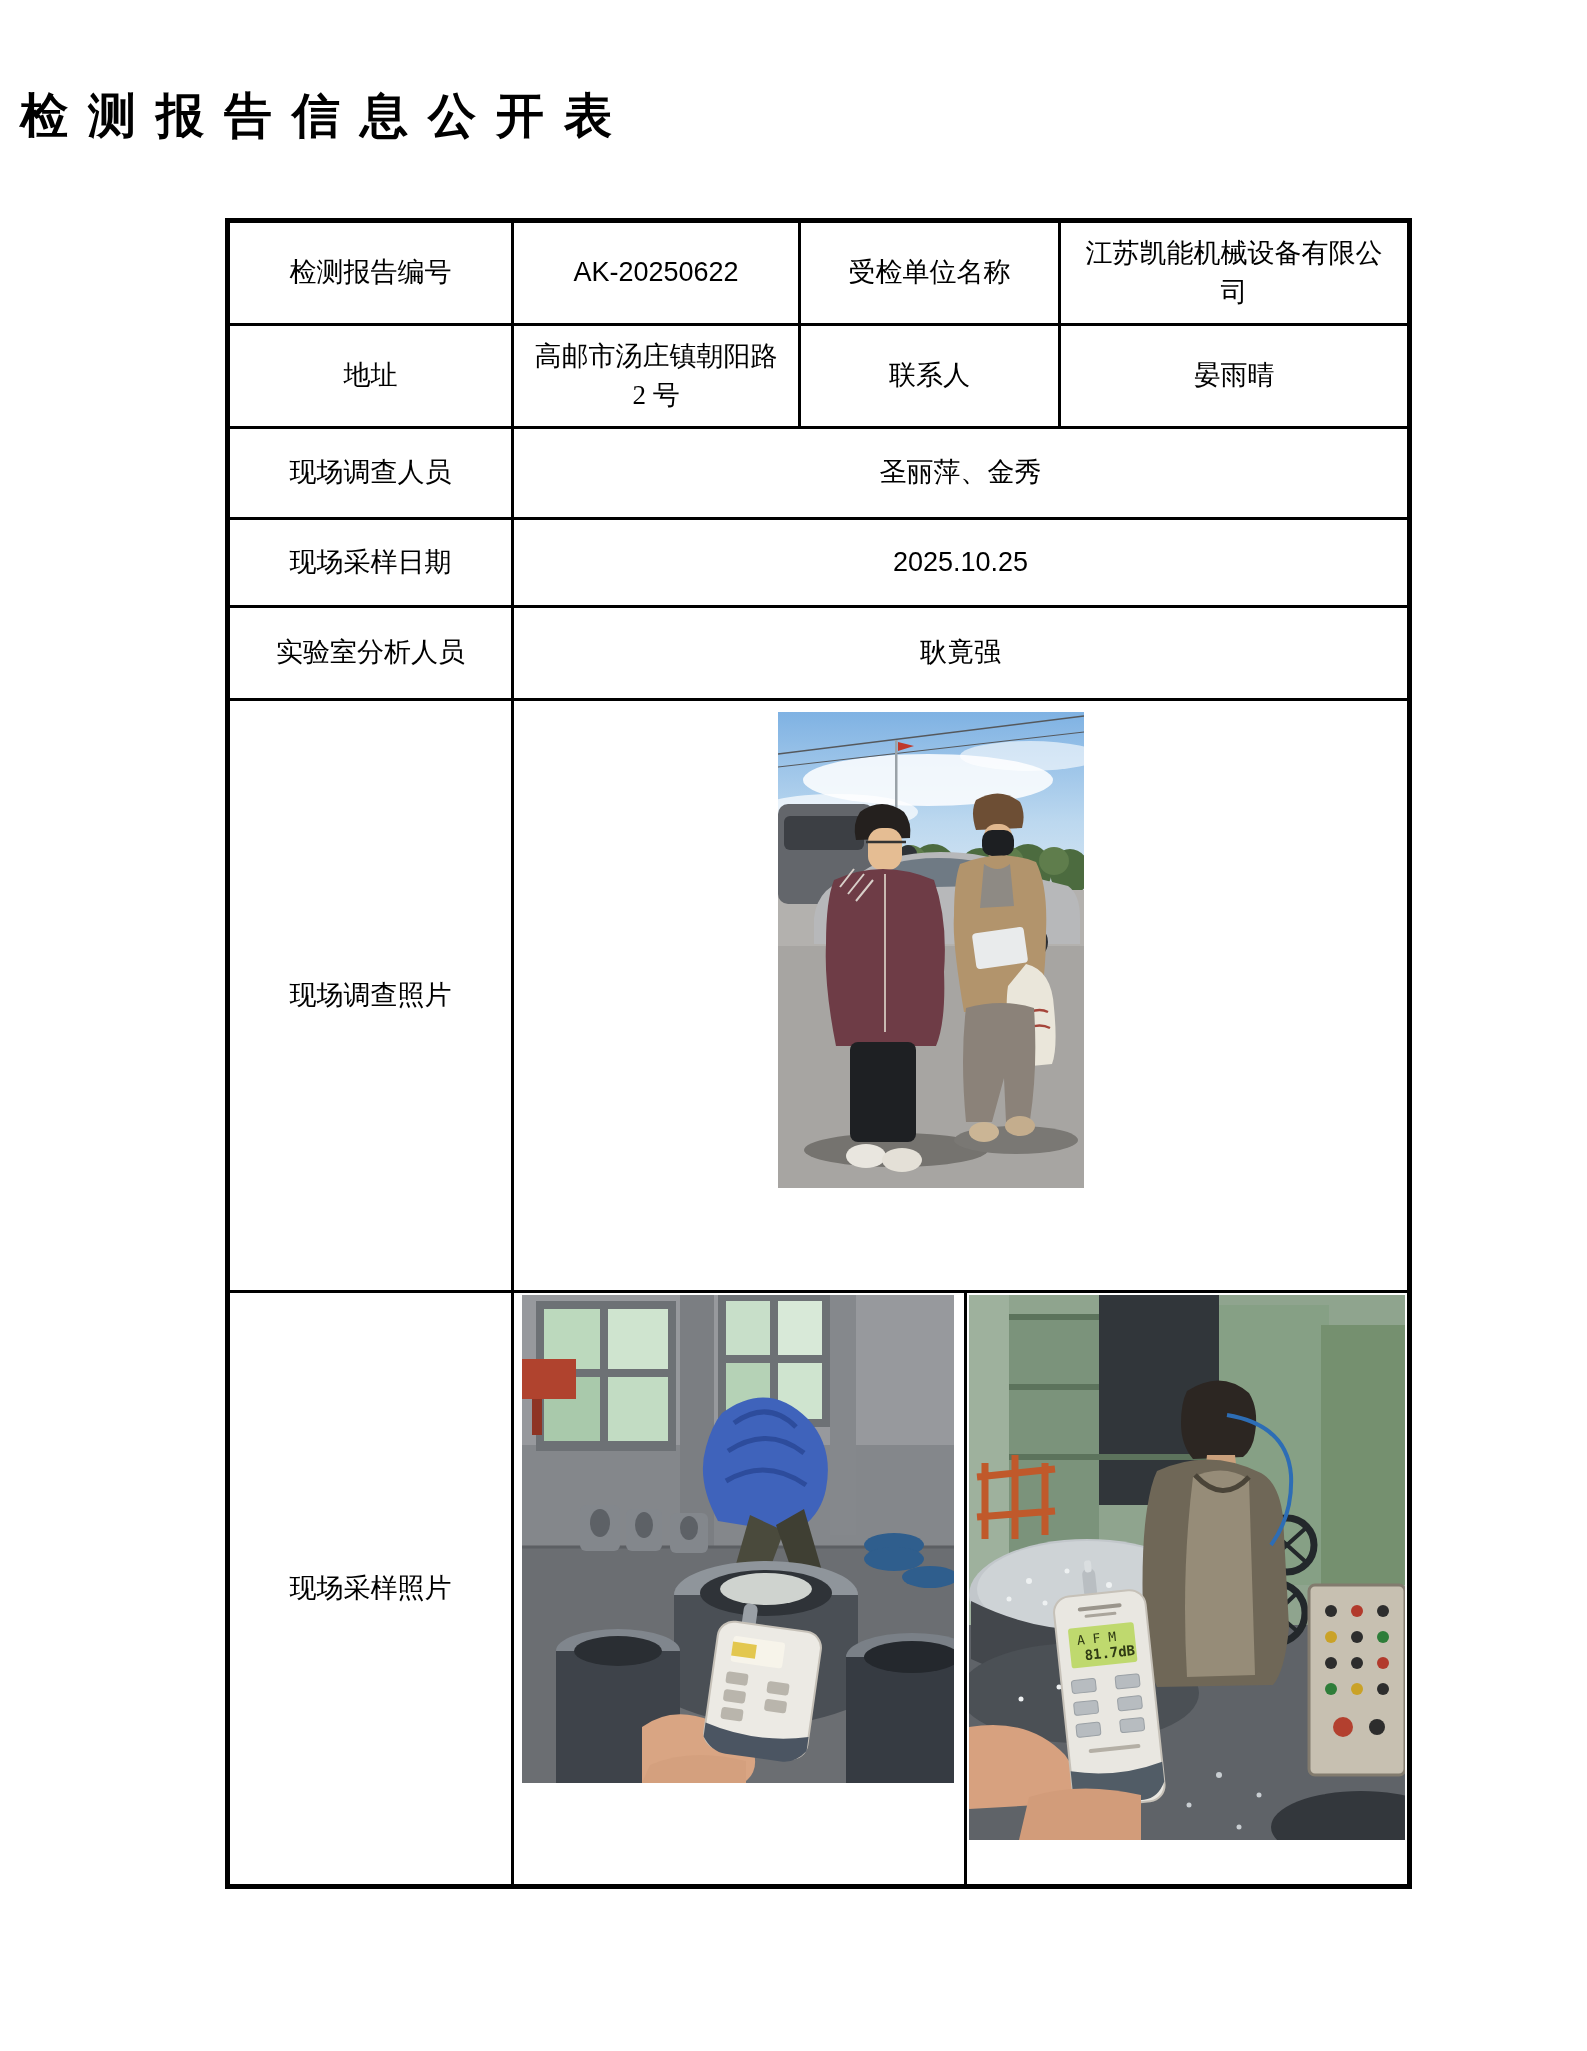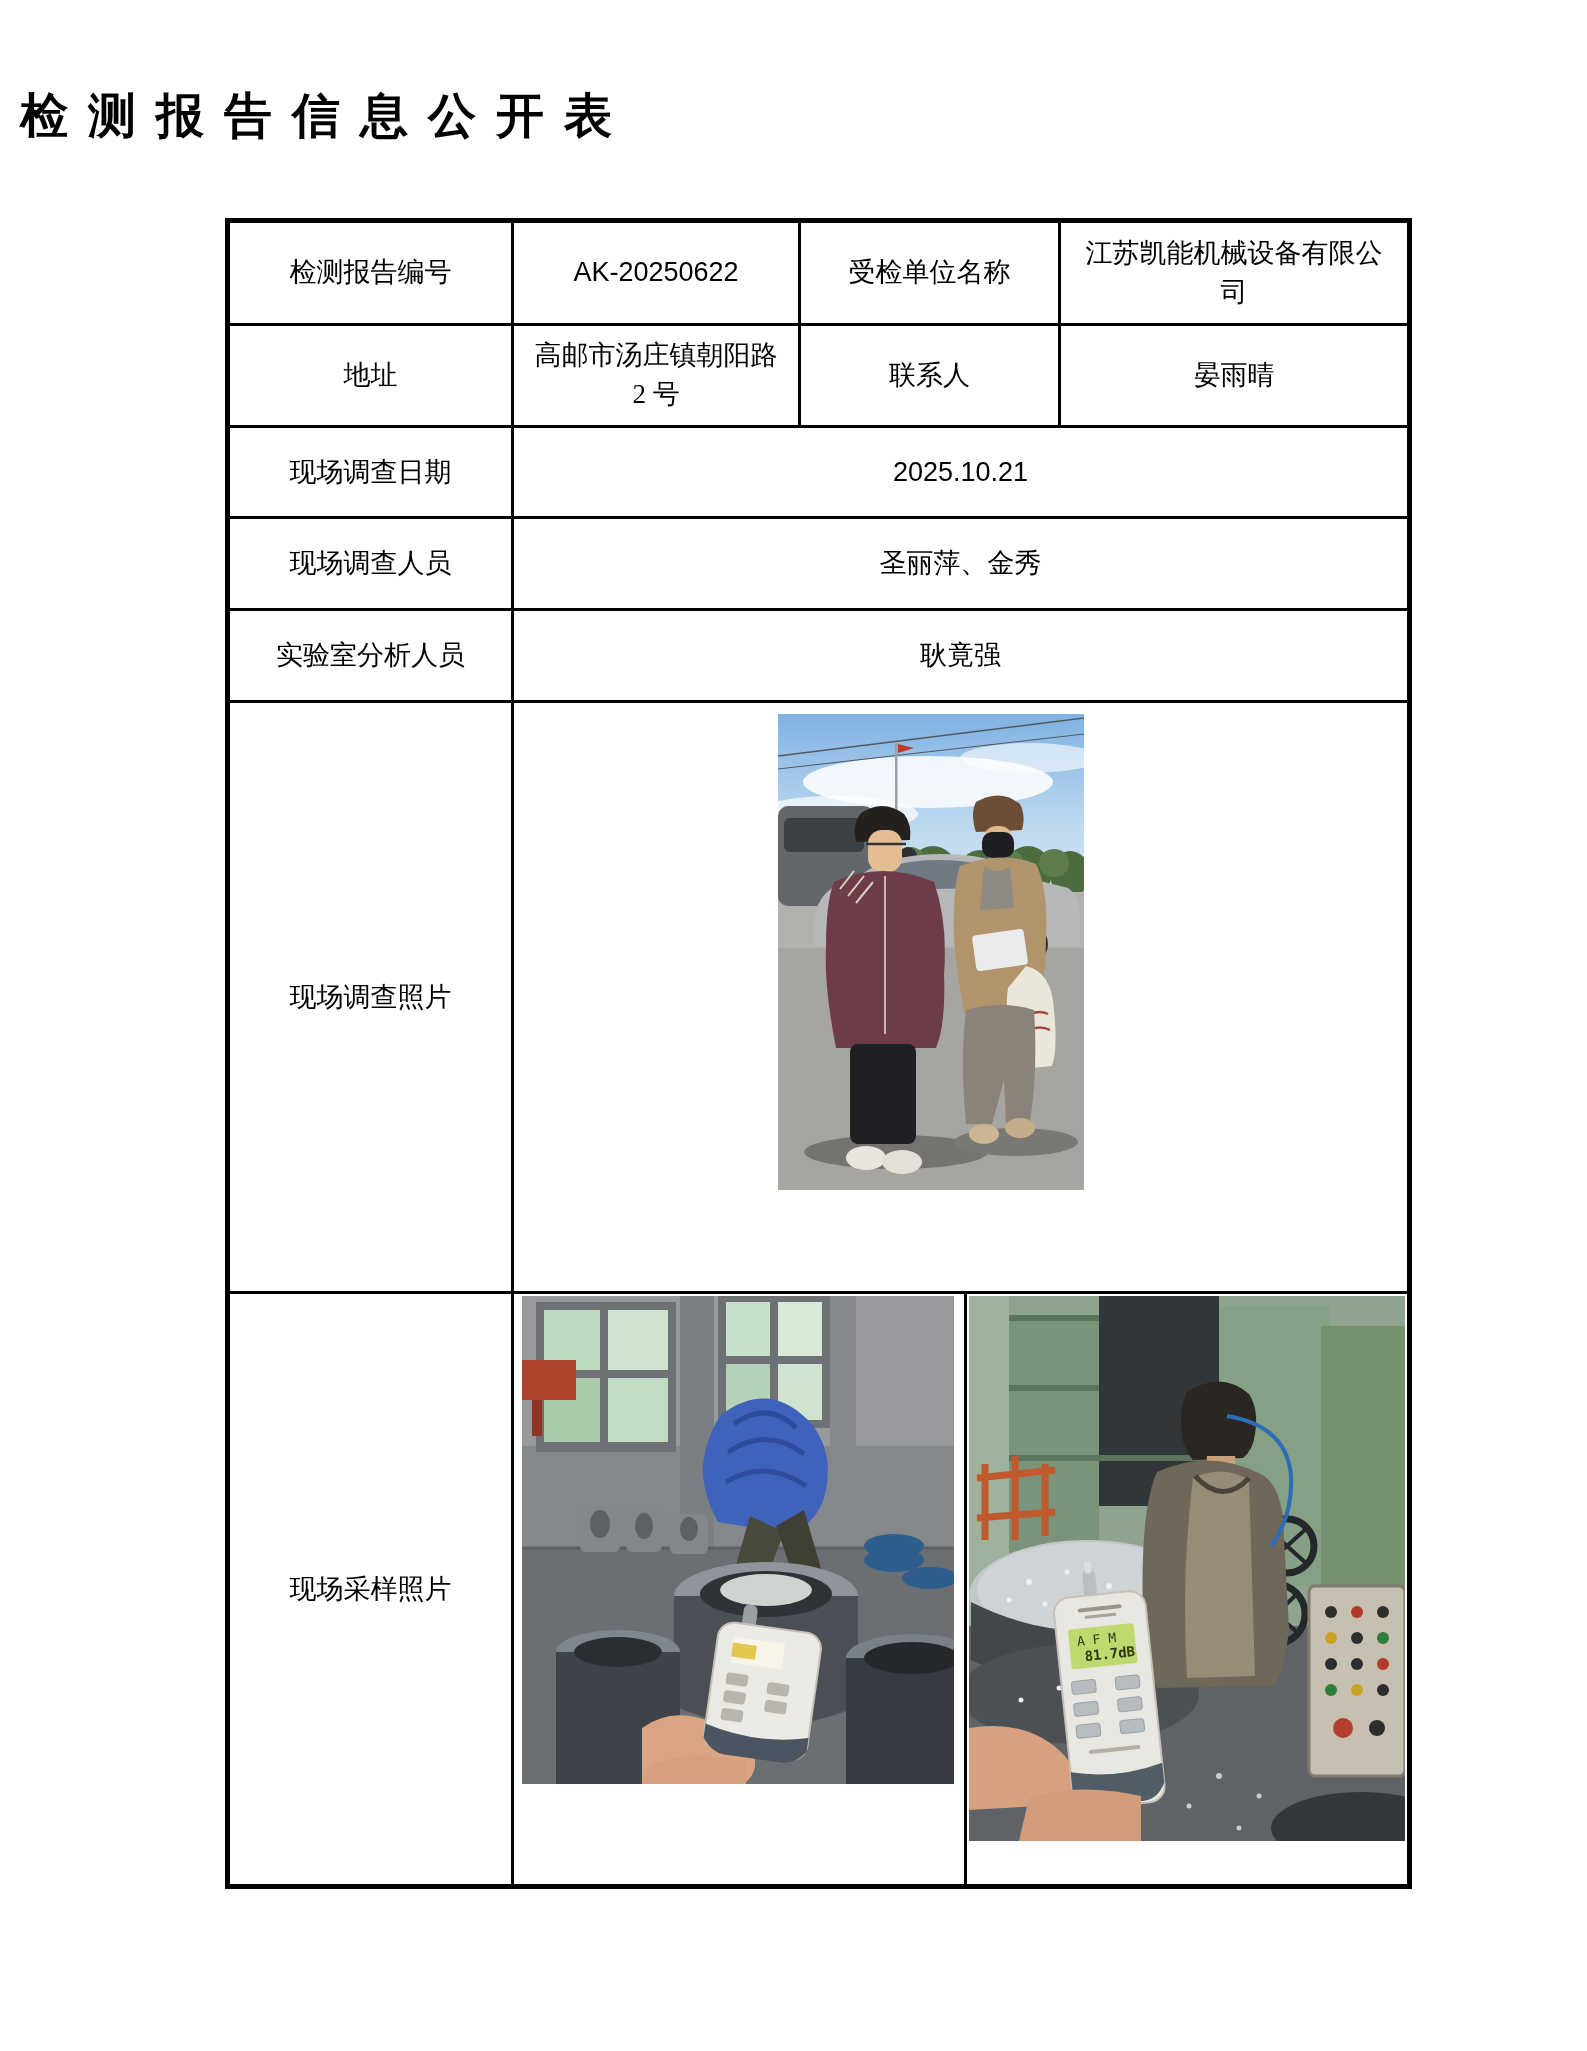--- a/index.html
+++ b/index.html
@@ -72,30 +72,30 @@
 
       <tr style="height:79px">
         <td class="lbl">地址</td>
         <td class="pre left">高邮市汤庄镇朝阳路
 2 号</td>
         <td class="lbl" colspan="2">联系人</td>
         <td>晏雨晴</td>
       </tr>
 
 
-      <tr style="height:76px">
-        <td class="lbl">现场调查日期</td>
-        <td class="num" colspan="4">2025.10.21</td>
-      </tr>
 
       <tr style="height:76px">
         <td class="lbl">现场调查人员</td>
         <td colspan="4">圣丽萍、金秀</td>
       </tr>
 
+      <tr style="height:73px">
+        <td class="lbl">现场采样日期</td>
+        <td class="num" colspan="4">2025.10.25</td>
+      </tr>
 
 
       <tr style="height:77px">
         <td class="lbl">实验室分析人员</td>
         <td colspan="4">耿竟强</td>
       </tr>
 
 
       <tr style="height:492px">
         <td class="lbl">现场调查照片</td>

